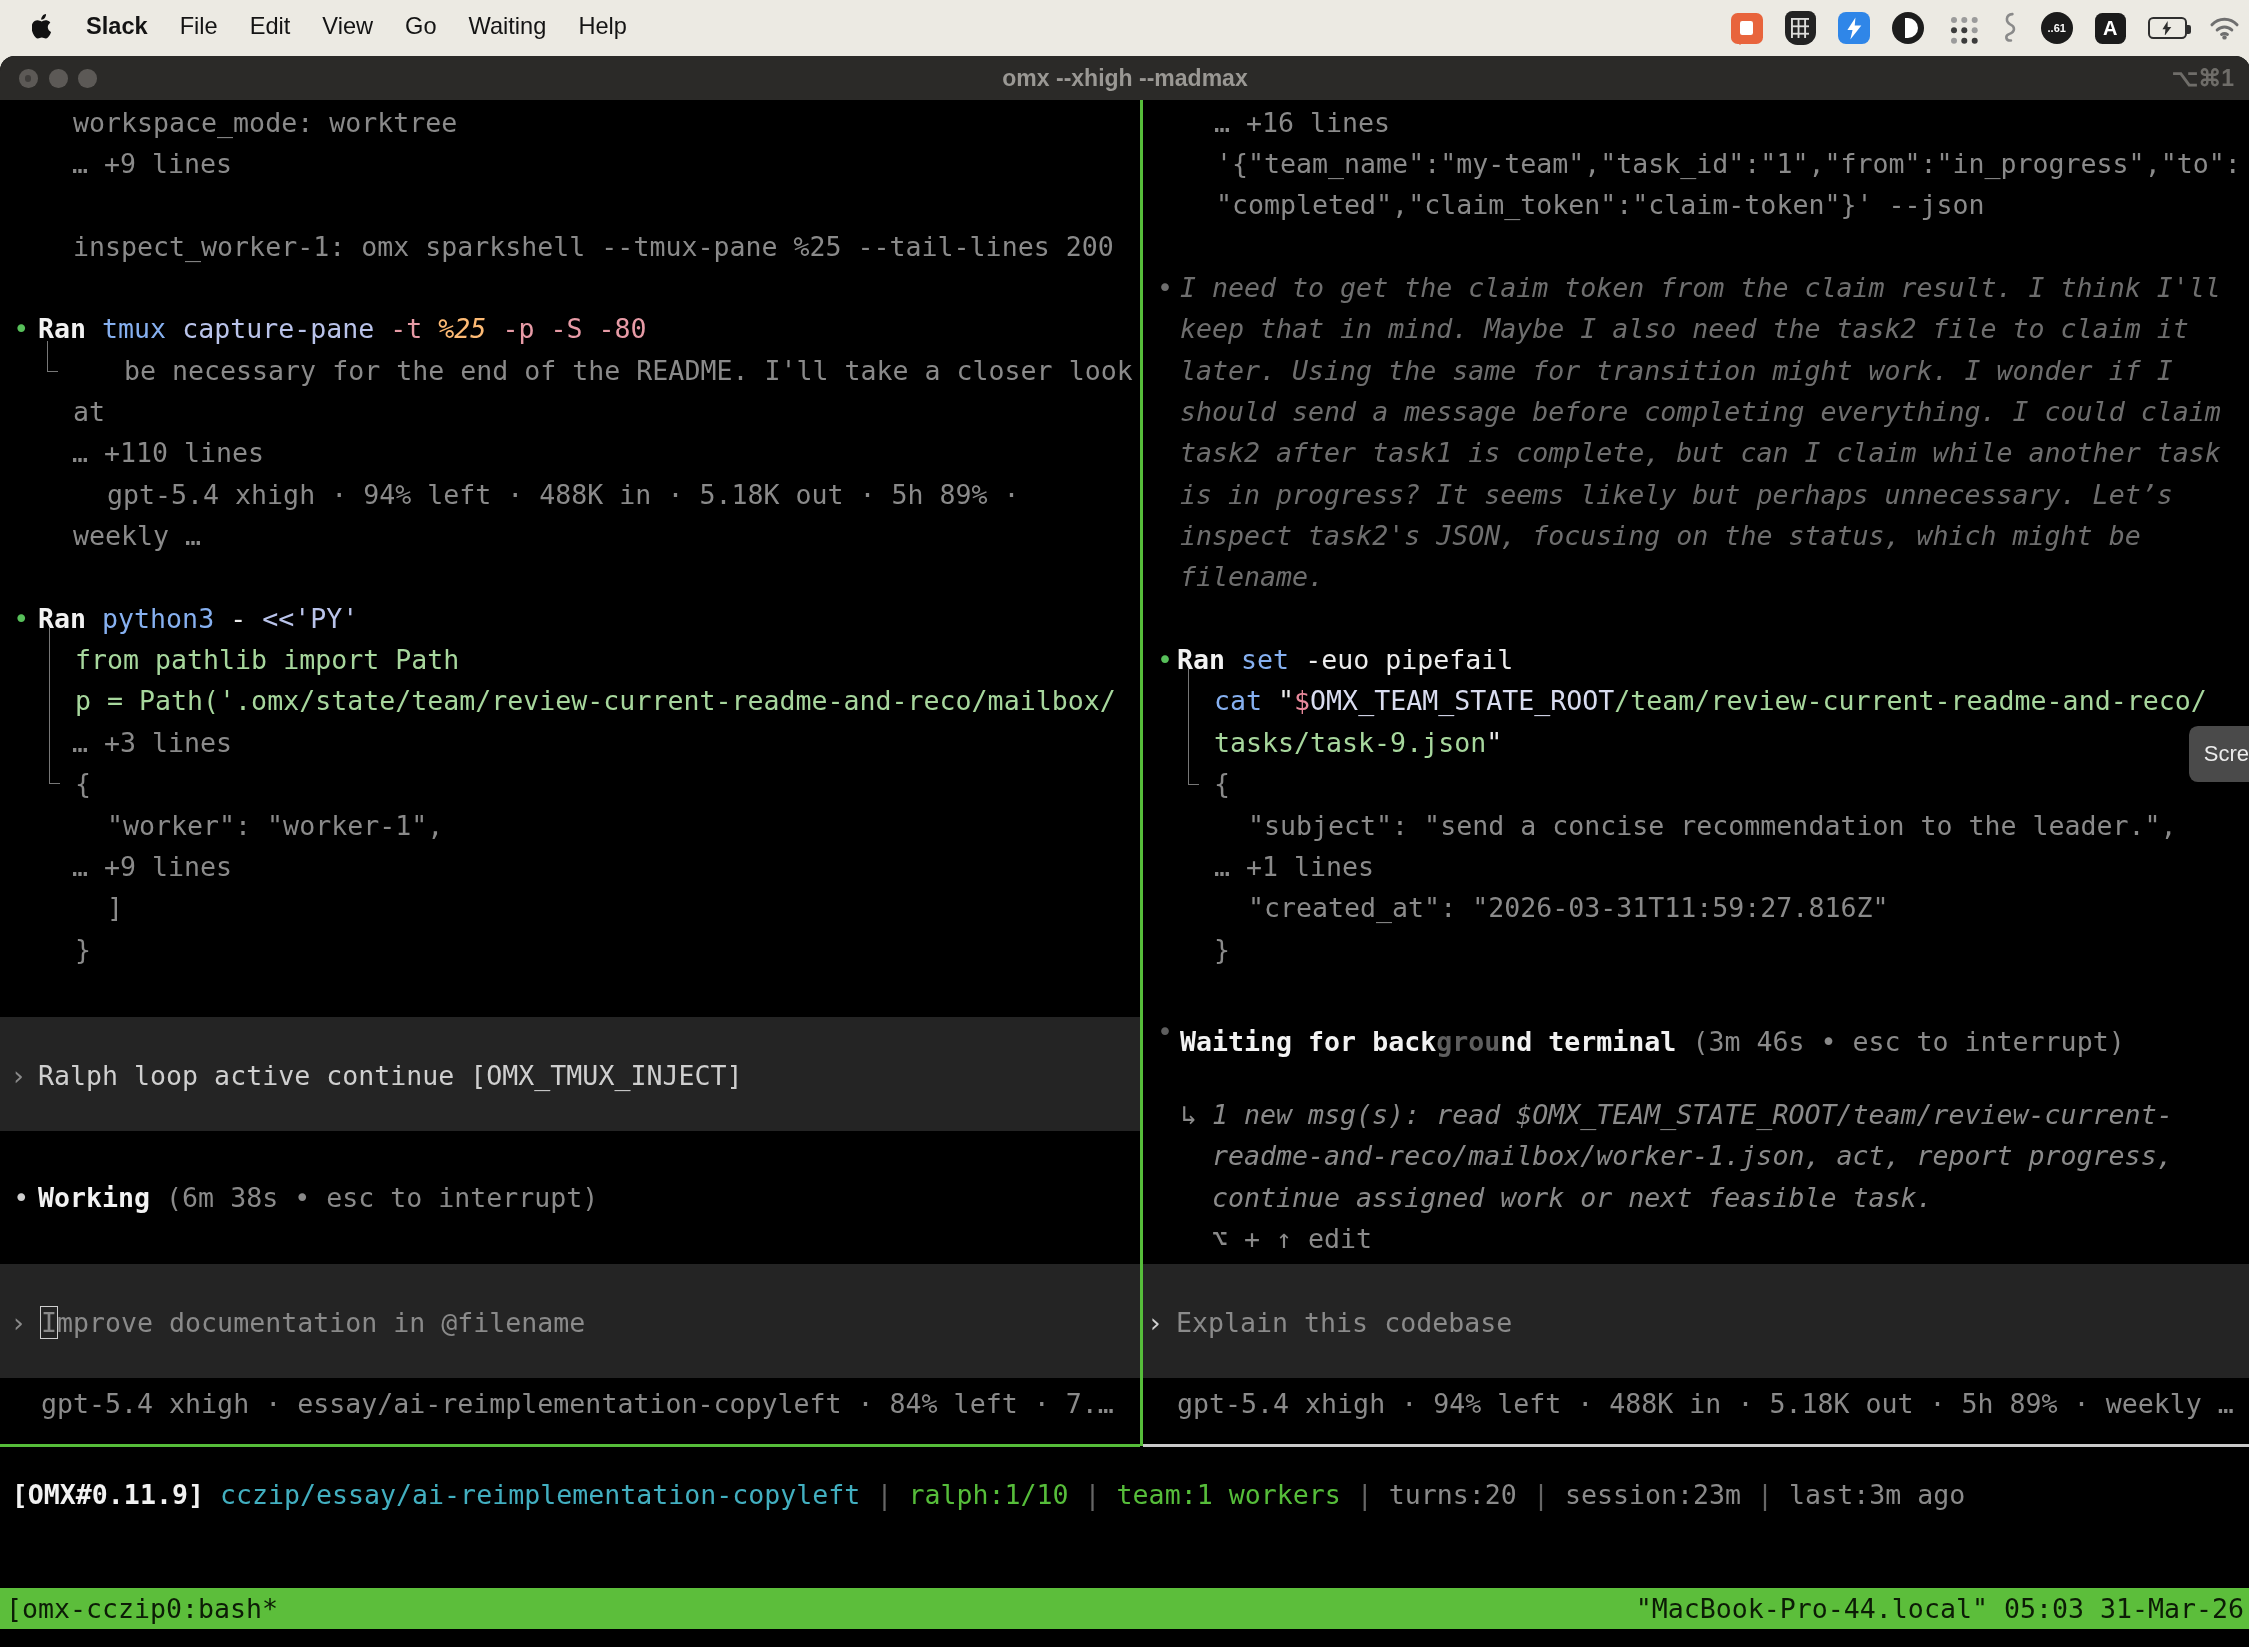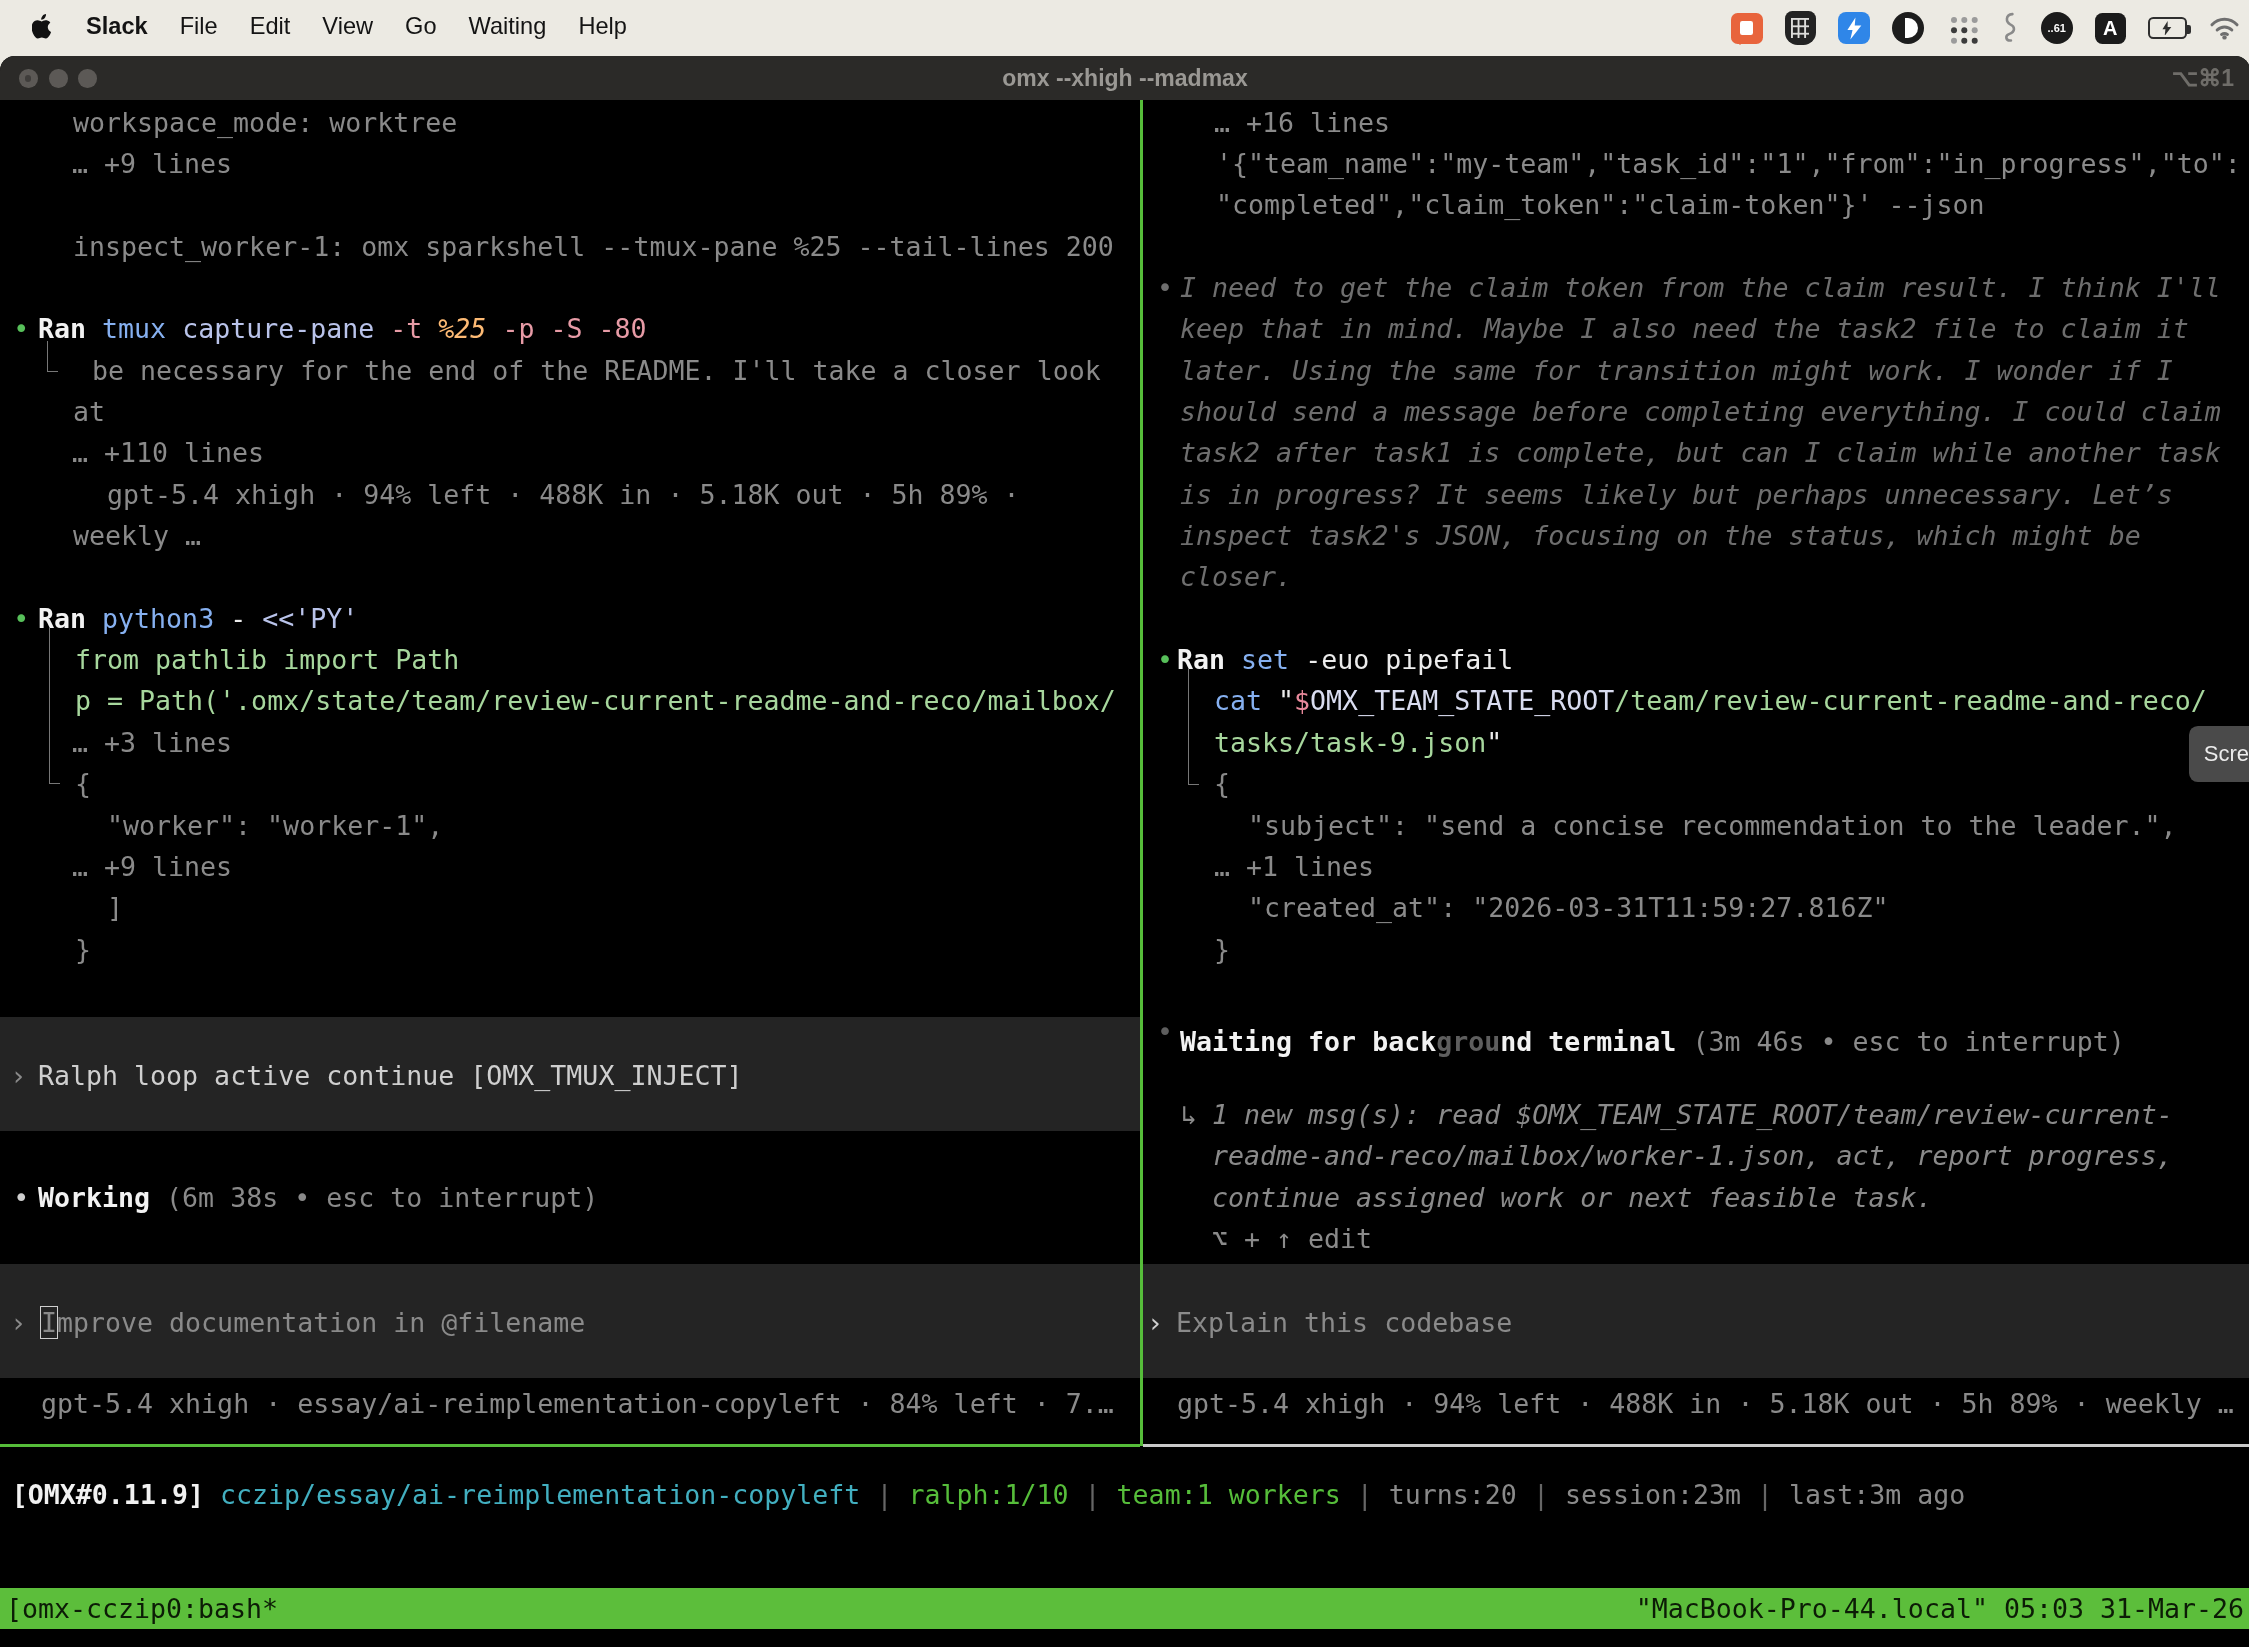--- a/index.html
+++ b/index.html
@@ -147,21 +147,21 @@
     <div class="tshortcut">⌥⌘1</div>
   </div>
 
   <div class="mono" style="left:73px;top:46px;">workspace_mode: worktree</div>
   <div class="mono" style="left:72px;top:87px;">… +9 lines</div>
   <div class="mono" style="left:73px;top:170px;">inspect_worker-1: omx sparkshell --tmux-pane %25 --tail-lines 200</div>
 
   <div class="mono c-gbul" style="left:13.3px;top:252px;">•</div>
   <div class="mono" style="left:38px;top:252px;"><span class="b c-brt">Ran</span><span> </span><span class="c-blue">tmux</span><span> </span><span class="c-lav">capture-pane</span><span> </span><span class="c-pink">-t</span><span> </span><span class="c-orange">%25</span><span> </span><span class="c-pink">-p</span><span> </span><span class="c-pink">-S</span><span> </span><span class="c-pink">-80</span></div>
   <div class="elbow" style="left:47px;top:285px;width:10.3px;height:29.5px;"></div>
-  <div class="mono" style="left:92px;top:294px;">be necessary for the end of the README. I'll take a closer look</div>
+  <div class="mono" style="left:124px;top:294px;">be necessary for the end of the README. I'll take a closer look</div>
   <div class="mono" style="left:73px;top:335px;">at</div>
   <div class="mono" style="left:72px;top:376px;">… +110 lines</div>
   <div class="mono" style="left:107px;top:418px;">gpt-5.4 xhigh · 94% left · 488K in · 5.18K out · 5h 89% ·</div>
   <div class="mono" style="left:73px;top:459px;">weekly …</div>
 
   <div class="mono c-gbul" style="left:13.3px;top:542px;">•</div>
   <div class="mono" style="left:38px;top:542px;"><span class="b c-brt">Ran</span><span> </span><span class="c-blue">python3</span><span class="c-white"> </span><span class="c-white">-</span><span> </span><span class="c-lav">&lt;&lt;'PY'</span></div>
   <div class="elbow" style="left:49px;top:571px;width:10.3px;height:156px;"></div>
   <div class="mono c-green" style="left:75px;top:583px;">from pathlib import Path</div>
   <div class="mono c-green" style="left:75px;top:624px;">p = Path('.omx/state/team/review-current-readme-and-reco/mailbox/</div>
@@ -194,21 +194,21 @@
   <div class="mono" style="left:1216px;top:128px;">"completed","claim_token":"claim-token"}' --json</div>
 
   <div class="mono c-dim" style="left:1157px;top:211px;">•</div>
   <div class="mono it c-dim" style="left:1180px;top:211px;">I need to get the claim token from the claim result. I think I'll</div>
   <div class="mono it c-dim" style="left:1180px;top:252px;">keep that in mind. Maybe I also need the task2 file to claim it</div>
   <div class="mono it c-dim" style="left:1180px;top:294px;">later. Using the same for transition might work. I wonder if I</div>
   <div class="mono it c-dim" style="left:1180px;top:335px;">should send a message before completing everything. I could claim</div>
   <div class="mono it c-dim" style="left:1180px;top:376px;">task2 after task1 is complete, but can I claim while another task</div>
   <div class="mono it c-dim" style="left:1180px;top:418px;">is in progress? It seems likely but perhaps unnecessary. Let’s</div>
   <div class="mono it c-dim" style="left:1180px;top:459px;">inspect task2's JSON, focusing on the status, which might be</div>
-  <div class="mono it c-dim" style="left:1180px;top:500px;">closer.</div>
+  <div class="mono it c-dim" style="left:1180px;top:500px;">filename.</div>
 
   <div class="mono c-gbul" style="left:1157px;top:583px;">•</div>
   <div class="mono" style="left:1177px;top:583px;"><span class="b c-brt">Ran</span><span> </span><span class="c-blue">set</span><span class="c-white"> </span><span class="c-white">-euo pipefail</span></div>
   <div class="elbow" style="left:1188px;top:613px;width:10.3px;height:115px;"></div>
   <div class="mono" style="left:1214px;top:624px;"><span class="c-blue">cat</span><span> </span><span class="c-white">"</span><span class="c-dpink">$</span><span class="c-lav2">OMX_TEAM_STATE_ROOT</span><span class="c-green">/team/review-current-readme-and-reco/</span></div>
   <div class="mono" style="left:1214px;top:666px;"><span class="c-green">tasks/task-9.json</span><span class="c-white">"</span></div>
   <div class="mono" style="left:1214px;top:707px;">{</div>
   <div class="mono" style="left:1248px;top:749px;">"subject": "send a concise recommendation to the leader.",</div>
   <div class="mono" style="left:1214px;top:790px;">… +1 lines</div>
   <div class="mono" style="left:1248px;top:831px;">"created_at": "2026-03-31T11:59:27.816Z"</div>

